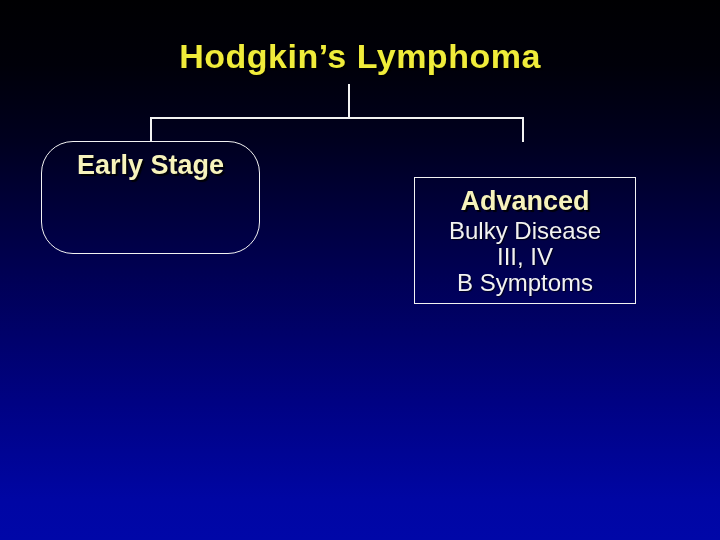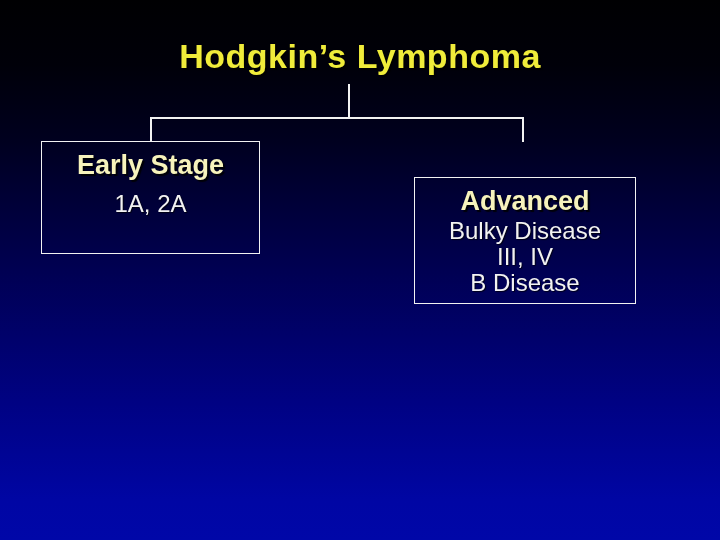--- a/index.html
+++ b/index.html
@@ -45,21 +45,21 @@
   #crossbar   { left: 150px; top: 117px; width: 374px; height: 1.5px; }
   #drop-left  { left: 150px; top: 117px; width: 1.5px; height: 25px; }
   #drop-right { left: 522px; top: 117px; width: 1.5px; height: 25px; }
   .box {
     position: absolute;
     box-sizing: border-box;
     border: 1.5px solid #f2f2f2;
     text-align: center;
     background: transparent;
   }
-  #box-early    { left: 41px;  top: 141px; width: 219px; height: 113px; }
+  #box-early    { left: 41px;  top: 141px; width: 219px; height: 113px; border-radius: 32px; }
   #box-advanced { left: 414px; top: 141px; width: 222px; height: 127px; margin-top: 36px; }
   .box-header {
     margin-top: 6px;
     font-size: 27px;
     font-weight: bold;
     line-height: 34px;
     color: #f7f3bc;
     text-shadow: 2px 2px 1px rgba(0,0,0,0.85);
   }
   .box-line {
@@ -80,23 +80,22 @@
 
   <h1 class="slide-title">Hodgkin’s Lymphoma</h1>
 
   <div class="connector" id="stem"></div>
   <div class="connector" id="crossbar"></div>
   <div class="connector" id="drop-left"></div>
   <div class="connector" id="drop-right"></div>
 
   <div class="box" id="box-early">
     <div class="box-header">Early Stage</div>
-    <div class="box-line">1A, 2A</div>
   </div>
 
   <div class="box" id="box-advanced">
     <div class="box-header">Advanced</div>
     <div class="box-line">Bulky Disease</div>
     <div class="box-line">III, IV</div>
-    <div class="box-line">B Disease</div>
+    <div class="box-line">B Symptoms</div>
   </div>
 
 </div>
 
 </body></html>

